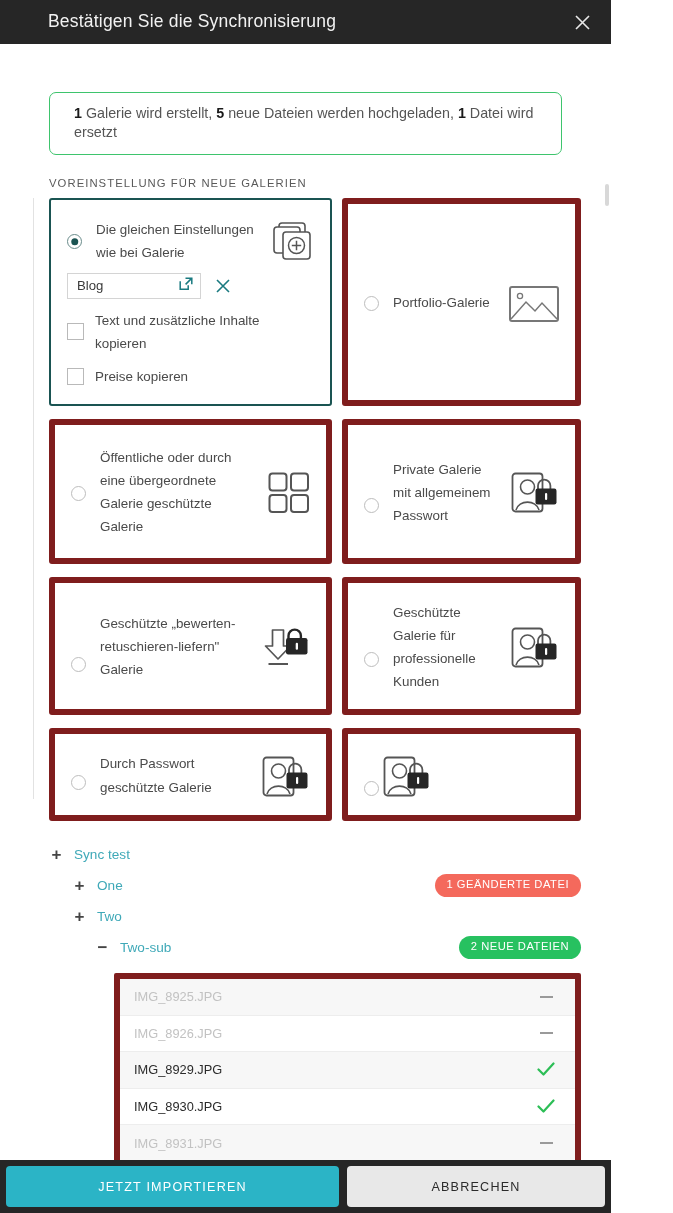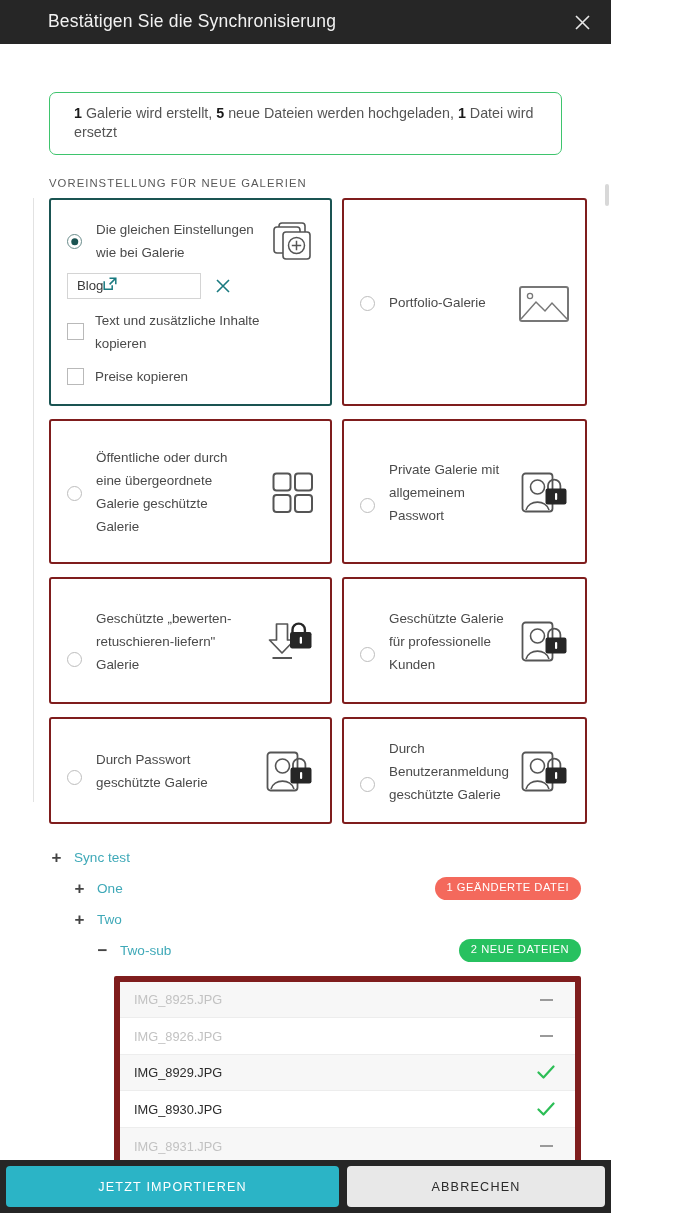--- a/index.html
+++ b/index.html
@@ -78,21 +78,21 @@
   .vrule {
     position: absolute; left: 33px; top: 0; bottom: 22px;
     width: 1px; background: #e2e2e2;
   }
   .grid {
     display: grid;
     grid-template-columns: 283px 1fr;
     gap: 13px 10px;
   }
   .card {
-    border: 2px solid #7f1d1d;
+    border: 6px solid #7f1d1d;
     border-radius: 3px;
     background: #fff;
     position: relative;
     padding: 18px 16px 16px 16px;
     display: flex;
     cursor: pointer;
   }
   .card.selected { border: 2px solid #1a5452; }
   .card .rowtop { display: flex; width: 100%; align-items: center; }
   .radio {
@@ -133,20 +133,21 @@
   .card1-col { display: flex; flex-direction: column; width: 100%; }
   .gallery-picker {
     display: flex; align-items: center;
     margin-top: 9px;
   }
   .gp-input {
     width: 134px; height: 26px;
     border: 1px solid #d4d4d4;
     background: #fff;
     display: flex; align-items: center;
+    justify-content: space-between;
     padding: 0 7px 0 9px;
     font-size: 13.2px; color: #3a3a3a;
   }
   .gp-x {
     margin-left: 13px;
     width: 17px; height: 17px;
     display: flex; align-items: center; justify-content: center;
     cursor: pointer;
   }
   .chk-row {
@@ -446,21 +447,20 @@
                 </svg>
               </div>
             </div>
           </div>
 
           <div class="card" style="min-height:93px;">
             <div class="rowtop">
               <div class="radio-wrap" style="align-items:center;margin-top:24px;">
                 <span class="radio"></span>
               </div>
-              <div class="card-label">Durch Benutzeranmeldung geschützte Galerie</div>
               <div class="card-icon">
                 <svg width="48" height="42" viewBox="0 0 48 42" aria-hidden="true">
                   <rect x="1.5" y="1.5" width="30" height="38" rx="3" fill="#fff" stroke="#555" stroke-width="1.8"></rect>
                   <circle cx="16.5" cy="15" r="7" fill="#fff" stroke="#555" stroke-width="1.6"></circle>
                   <path d="M5 38 C7.5 27.5 25.5 27.5 28 38" fill="none" stroke="#555" stroke-width="1.6"></path>
                   <path d="M27 17 v-3.2 a6.2 6.2 0 0 1 12.4 0 V17" fill="none" stroke="#555" stroke-width="1.8"></path>
                   <rect x="24.5" y="16.5" width="21" height="16" rx="2.2" fill="#262626"></rect>
                   <rect x="34" y="21" width="2.2" height="7" rx="1.1" fill="#fff"></rect>
                 </svg>
               </div>

